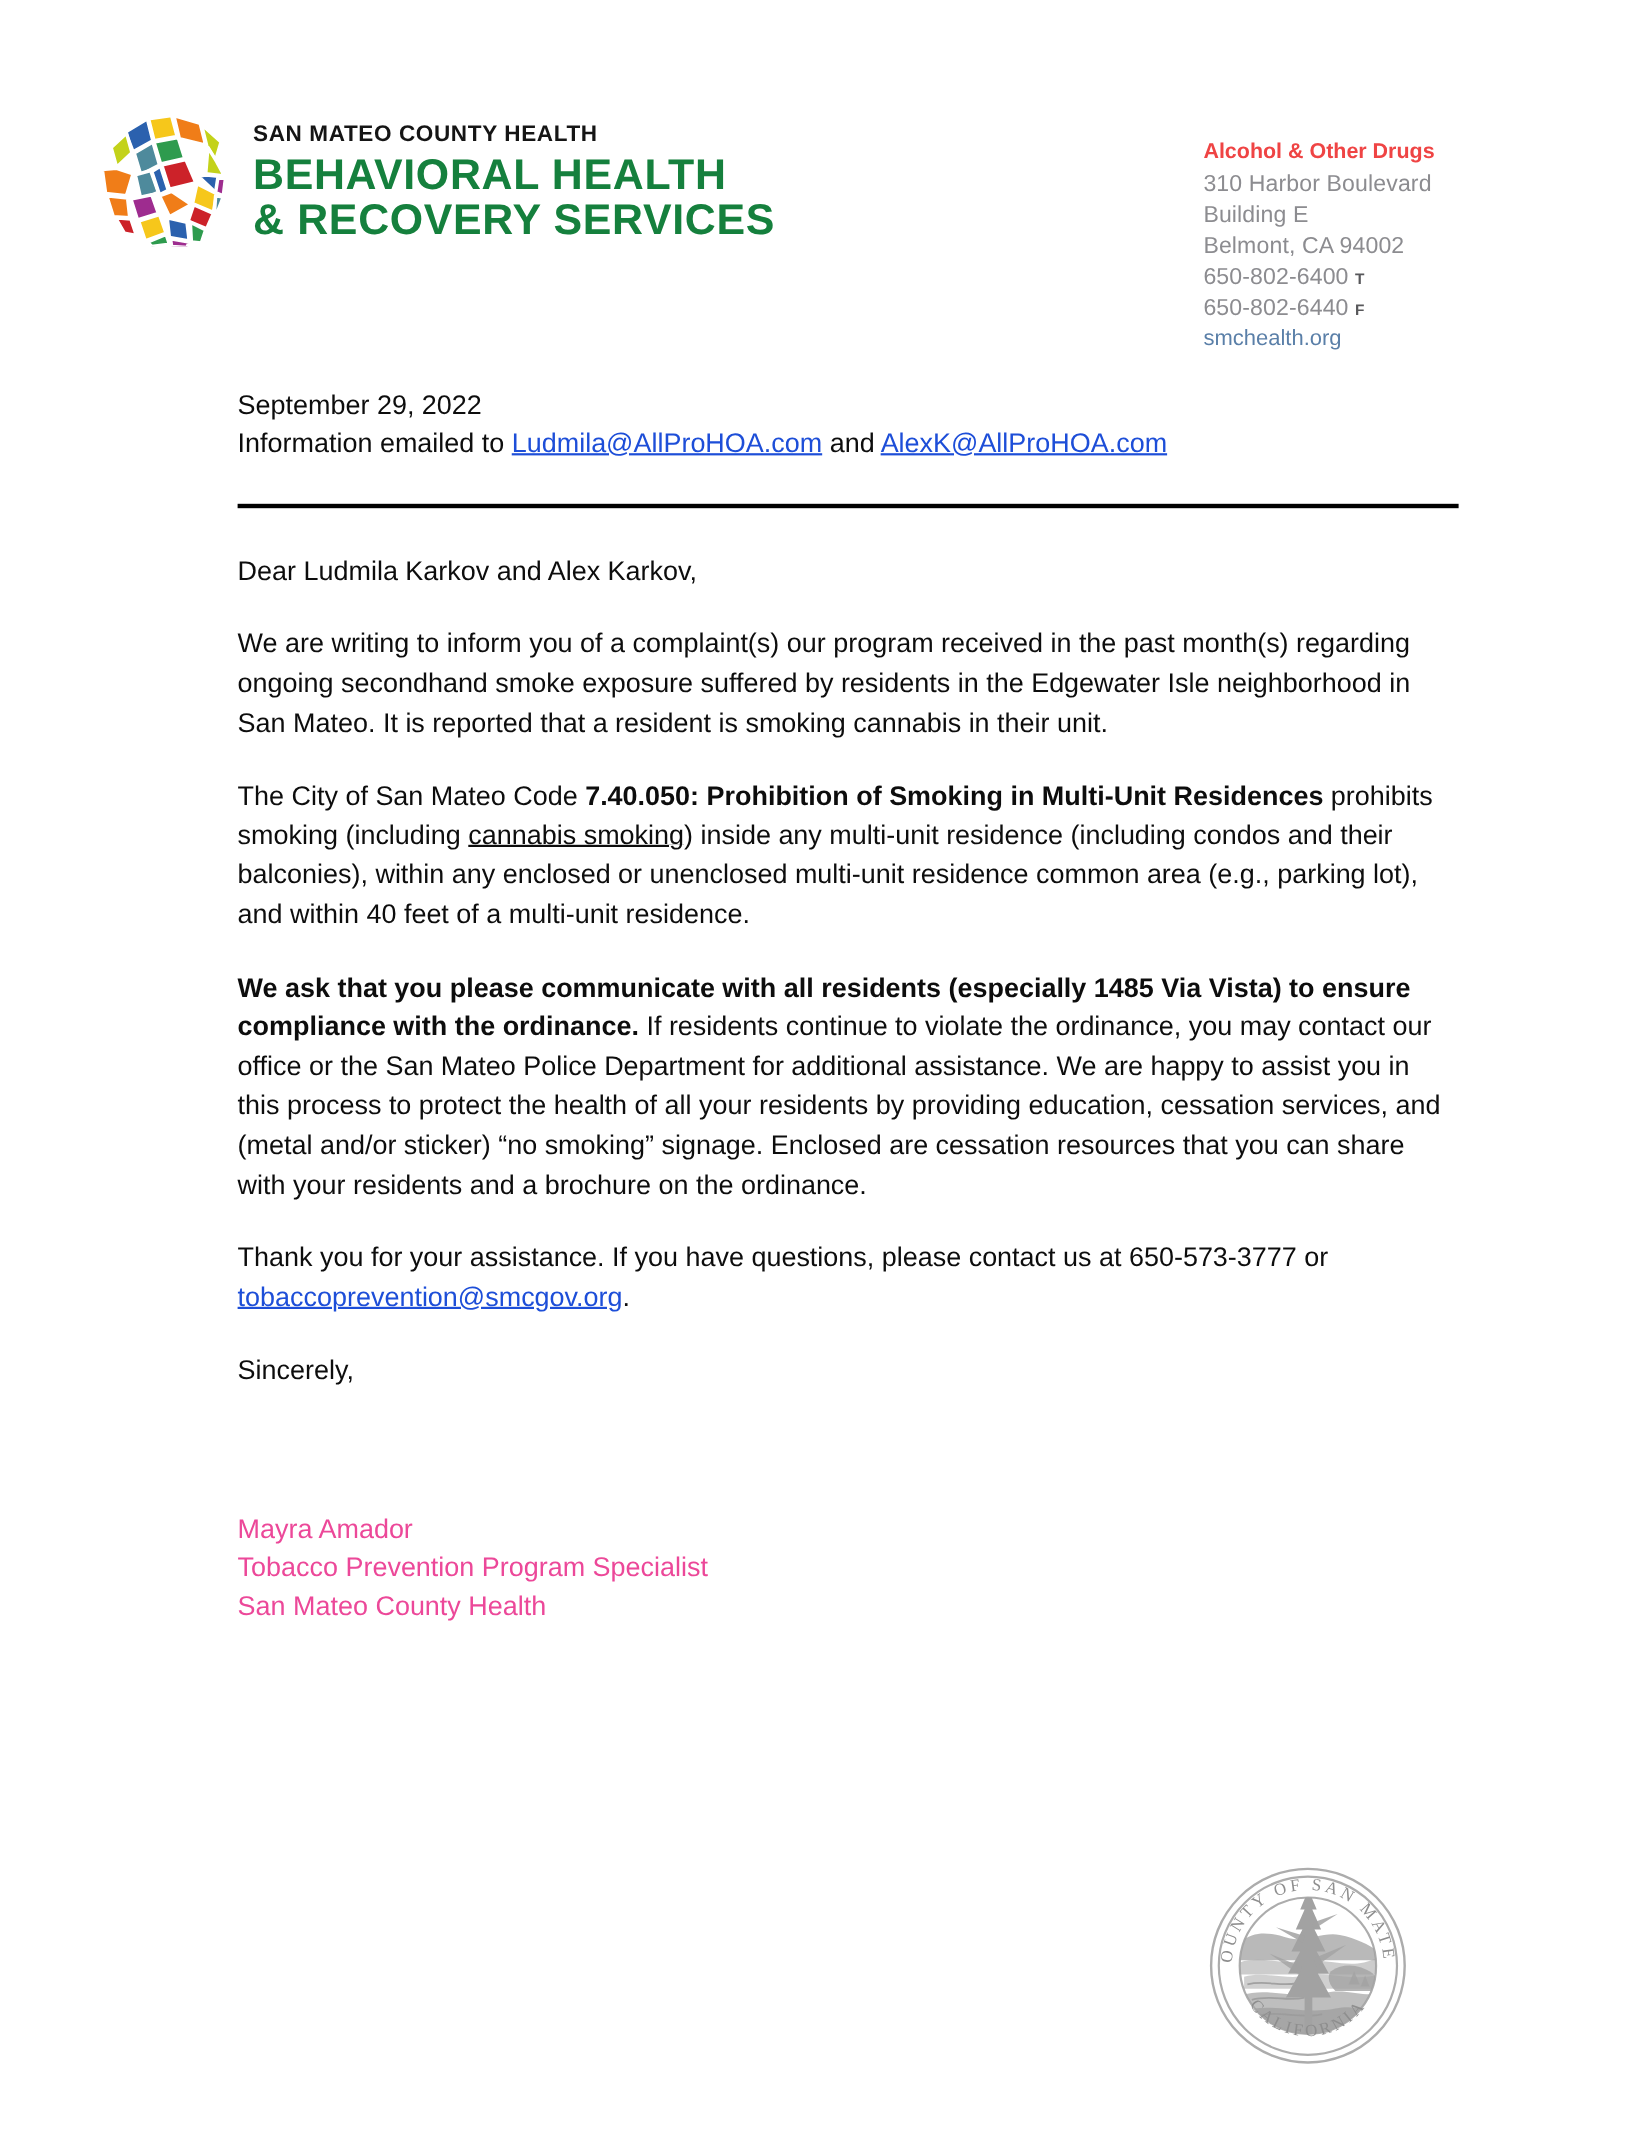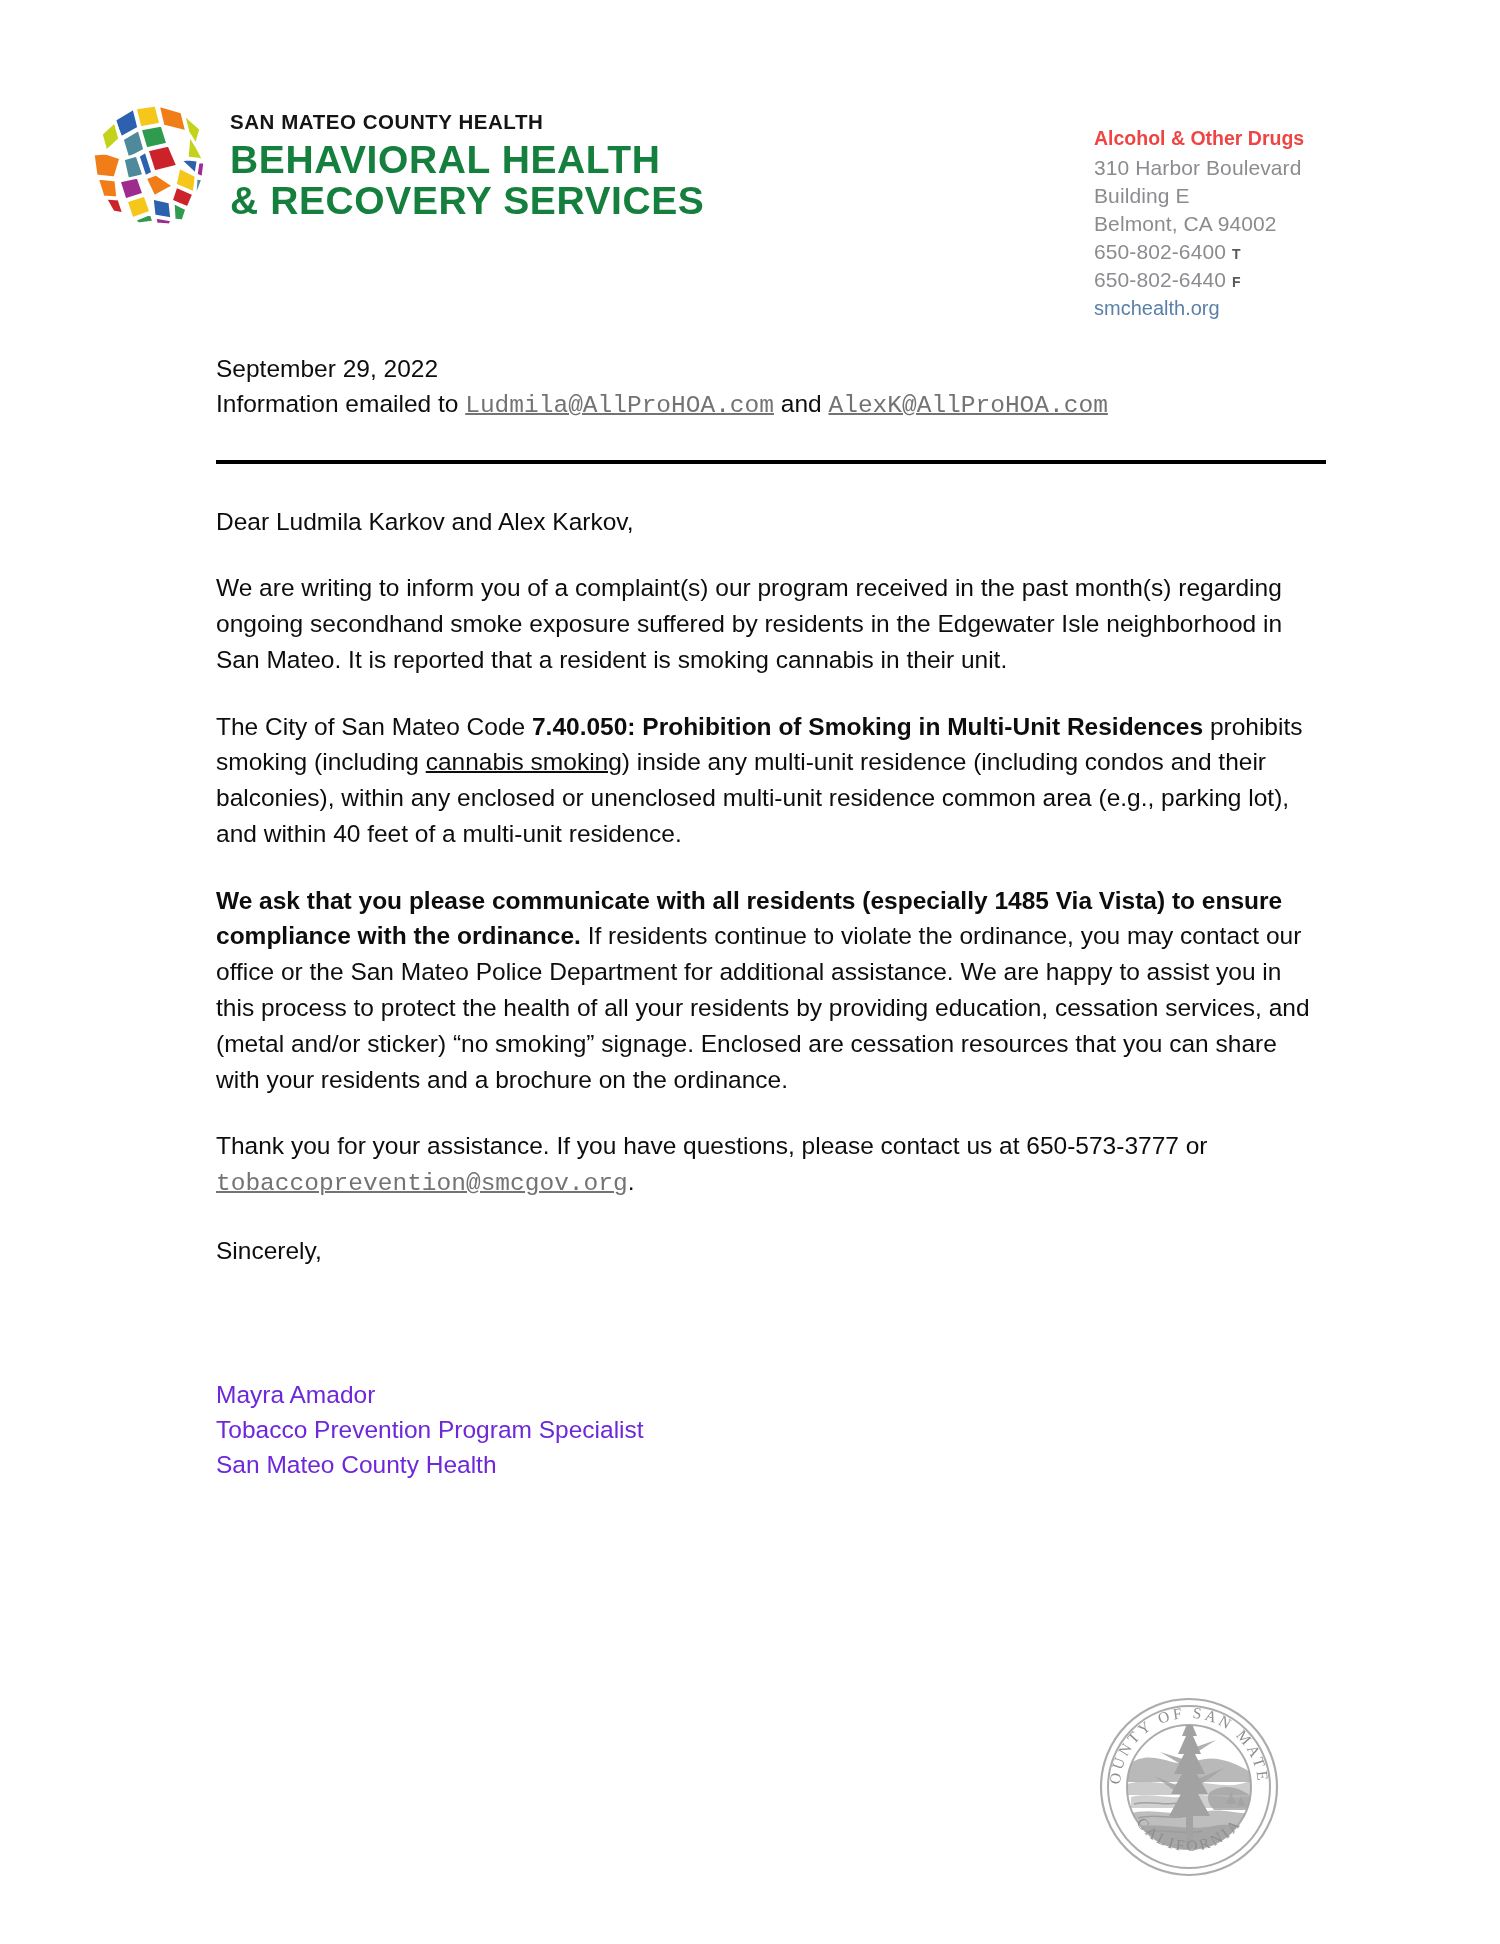--- a/index.html
+++ b/index.html
@@ -141,31 +141,30 @@
     margin: 0 0 31px 0;
     color: #0d0d0d;
     text-align: left;
   }
   p.para:last-child { margin-bottom: 0; }
 
   .b { font-weight: 700; }
   .u { text-decoration: underline; text-decoration-thickness: 1.5px; }
 
   a.maillink {
-    color: #737373;
+    color: #1d4ed8;
     text-decoration: underline;
     text-decoration-thickness: 1.6px;
-    font-family: Liberation Mono, monospace;
   }
 
   .sign-block {
     margin-top: 108px;
     font-size: 24.5px;
     line-height: 1.43;
-    color: #6d28d9;
+    color: #ec4899;
   }
 
   
   .seal {
     position: absolute;
     left: 1098px;
     top: 1696px;
     width: 182px;
     height: 182px;
   }

